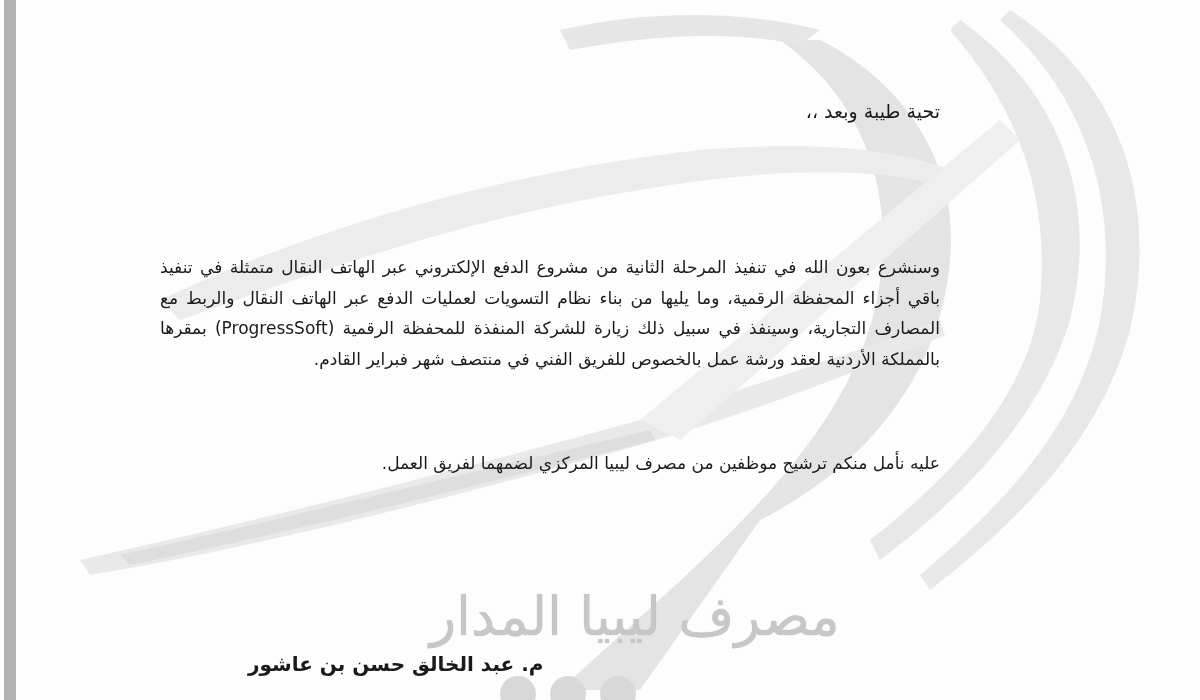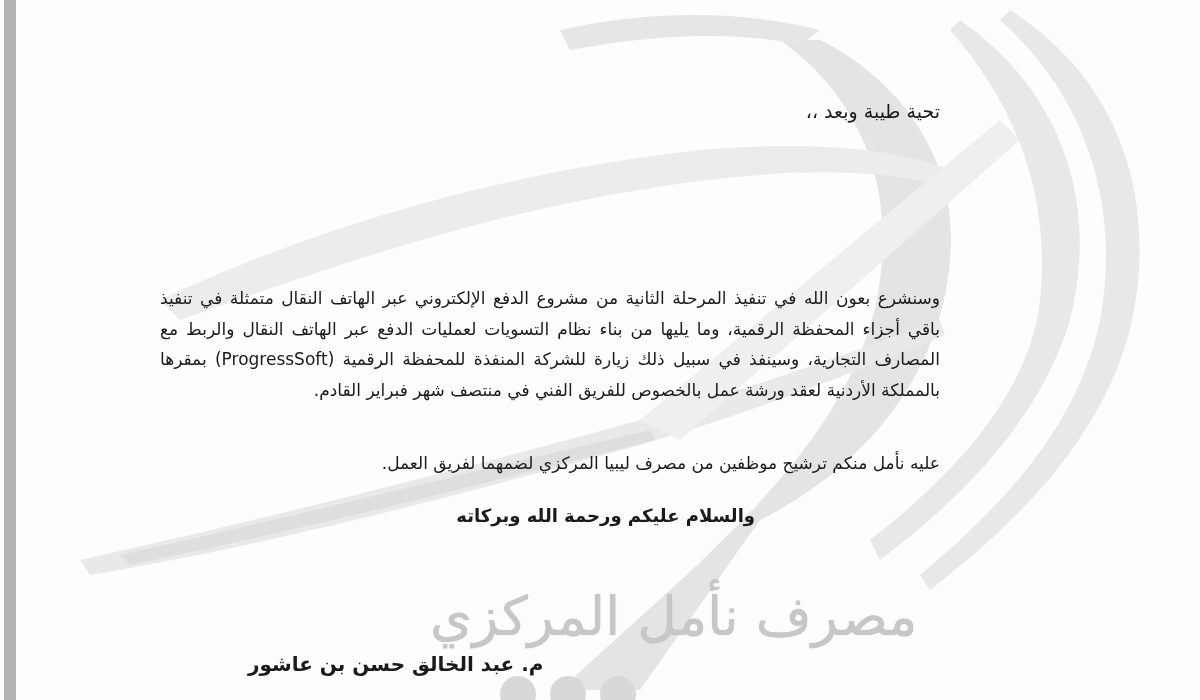--- a/index.html
+++ b/index.html
@@ -22,21 +22,21 @@
     position: absolute; right: 0; top: 100px;
     font-weight: normal; font-size: 19px; font-family: "DejaVu Sans", sans-serif;
   }
   .para {
     position: absolute; right: 0; width: 780px;
     font-size: 17px; line-height: 30.5px;
     text-align: justify; text-align-last: right;
     font-family: "DejaVu Sans", sans-serif;
   }
   .p1 { top: 167px; text-indent: 20px; }
-  .p2 { top: 252px; margin-top: 31px; }
+  .p2 { top: 252px; }
   .p3 { top: 448px; }
   .closing {
     position: absolute; right: 185px; top: 505px;
     font-weight: bold; font-size: 18px;
   }
   .stamp {
     position: absolute; left: 430px; top: 585px;
     font-size: 54px; color: #c7c7c7; direction: rtl;
     font-family: "DejaVu Serif", serif; letter-spacing: 2px;
     text-shadow: 0 0 1px #aaa;
@@ -61,18 +61,17 @@
   <path d="M560 30 C 650 10, 740 10, 820 30 L 800 45 C 730 30, 650 35, 570 50 Z" fill="#e6e6e6"></path>
   <path d="M80 560 C 260 520, 460 470, 640 420 C 760 385, 860 350, 940 320 L 945 335 C 860 370, 760 410, 640 445 C 460 495, 270 545, 90 575 Z" fill="#e9e9e9"></path>
   <path d="M120 555 C 300 515, 480 470, 650 430 L 655 440 C 480 485, 300 530, 130 565 Z" fill="#dedede"></path>
   <path d="M640 420 L 1000 120 L 1020 140 L 680 440 Z" fill="#efefef"></path>
 </svg>
 
 <div class="letter">
   <div class="greeting">تحية طيبة وبعد ،،</div>
   <div class="para p2">وسنشرع بعون الله في تنفيذ المرحلة الثانية من مشروع الدفع الإلكتروني عبر الهاتف النقال متمثلة في تنفيذ باقي أجزاء المحفظة الرقمية، وما يليها من بناء نظام التسويات لعمليات الدفع عبر الهاتف النقال والربط مع المصارف التجارية، وسينفذ في سبيل ذلك زيارة للشركة المنفذة للمحفظة الرقمية (ProgressSoft) بمقرها بالمملكة الأردنية لعقد ورشة عمل بالخصوص للفريق الفني في منتصف شهر فبراير القادم.</div>
   <div class="para p3">عليه نأمل منكم ترشيح موظفين من مصرف ليبيا المركزي لضمهما لفريق العمل.</div>
-  <div class="closing">والسلام عليكم ورحمة الله وبركاته</div>
 </div>
 
-<div class="stamp">مصرف نأمل المركزي</div>
+<div class="stamp">مصرف ليبيا المدار</div>
 <div class="dots"><span></span><span></span><span></span></div>
 <div class="signature">م. عبد الخالق حسن بن عاشور</div>
 
 </body></html>

